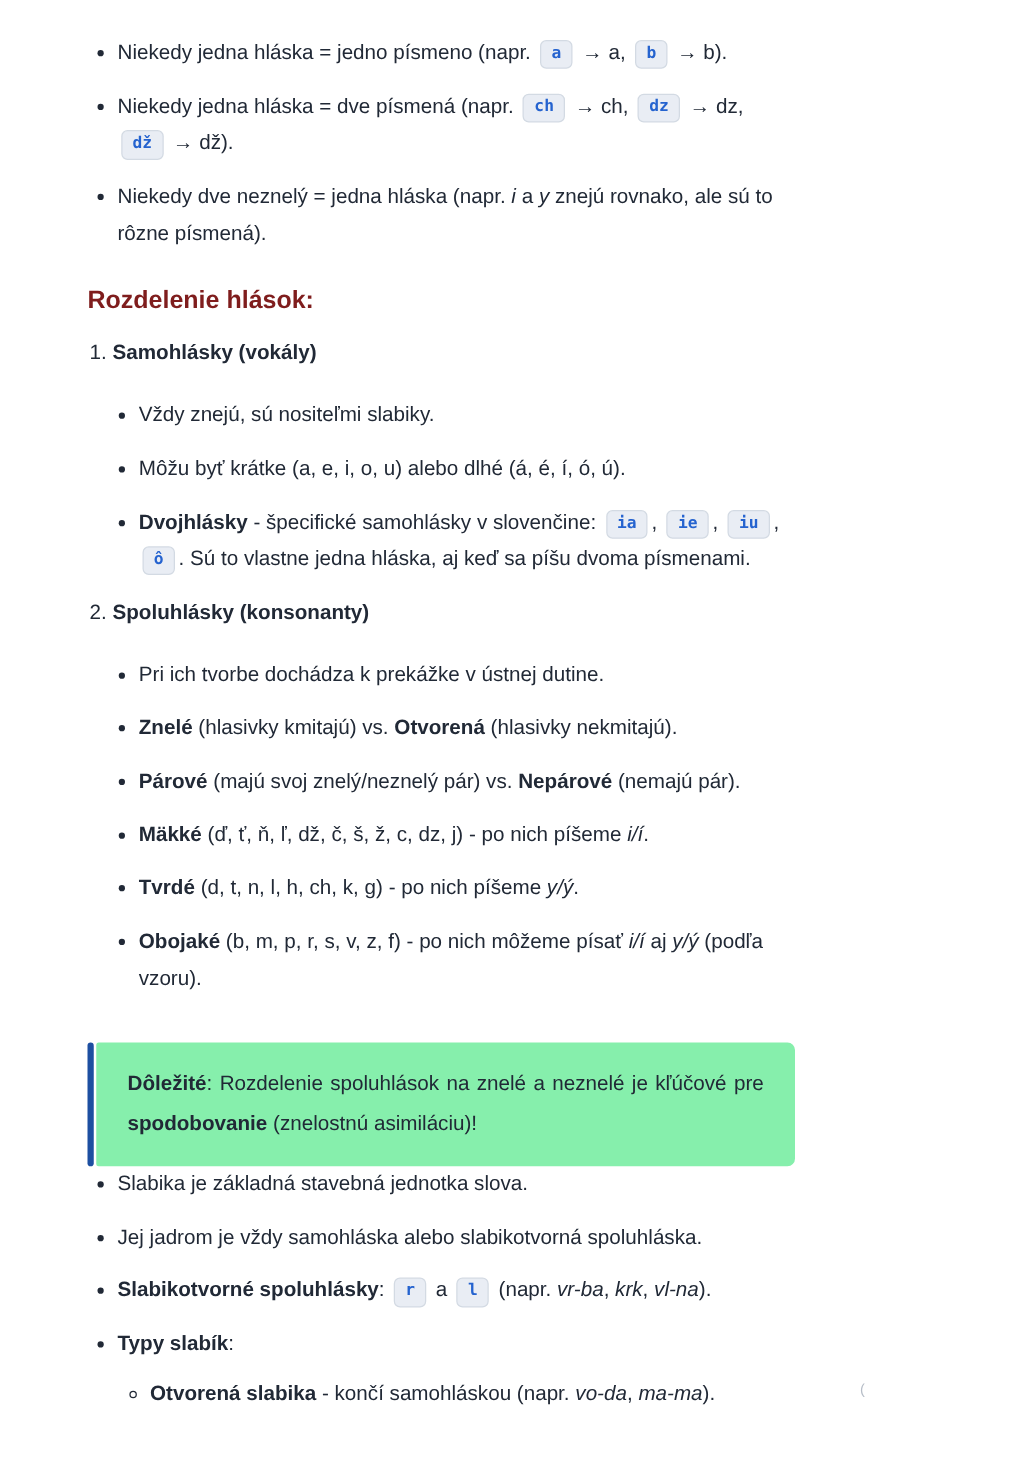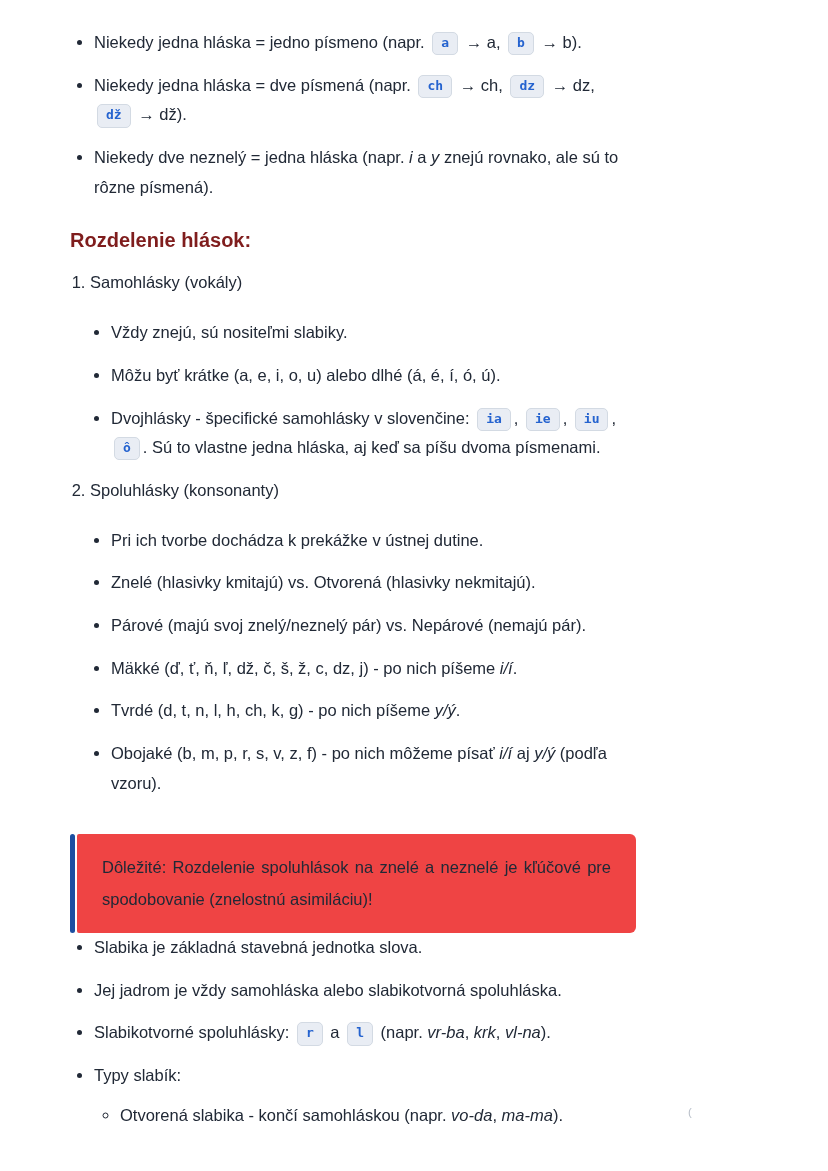--- a/index.html
+++ b/index.html
@@ -21,42 +21,42 @@
   ul.circle > li{margin-bottom:12px;line-height:1.8;}
   ol.num{margin:6px 0 0;padding-left:20px;}
   ol.num > li{margin-bottom:12px;line-height:1.8;}
   ol.num ul.disc{margin-top:20px;padding-left:21px;}
 
   
   h3.sec{color:#7f1d1d;font-size:20px;line-height:1.2;margin:26px 0 16px;font-weight:700;}
   h2.sec{color:#2b7aea;font-size:25px;line-height:1.2;margin:34px 0 18px;font-weight:700;}
 
   
-  .b{font-weight:400;}
+  .b{font-weight:700;}
   .i{font-style:italic;}
   .chip{
     display:inline-block;
     font-family:"DejaVu Sans Mono", monospace;
     font-size:13px;font-weight:700;
     color:#2563cf;
     background:#e9edf4;
     border:1px solid #d3dae3;
     border-radius:5px;
     padding:2px 8px 3px;
     margin:0 3px;
     line-height:1.25;
     vertical-align:1px;
     font-style:normal;
   }
 
   
   .callout{display:flex;margin-top:36px;}
   .callout-bar{flex:none;width:5px;background:#1d4fa1;border-radius:3px;}
   .callout-body{
-    flex:1;background:#ef4444;margin-left:2px;
+    flex:1;background:#86efac;margin-left:2px;
     border-radius:2px 6px 6px 2px;
     padding:18px 25px;
     line-height:1.9;text-align:justify;
   }
 
   
   .scroll-highlight{
     position:absolute;
     left:748px;top:35px;
     width:42px;height:1097px;

